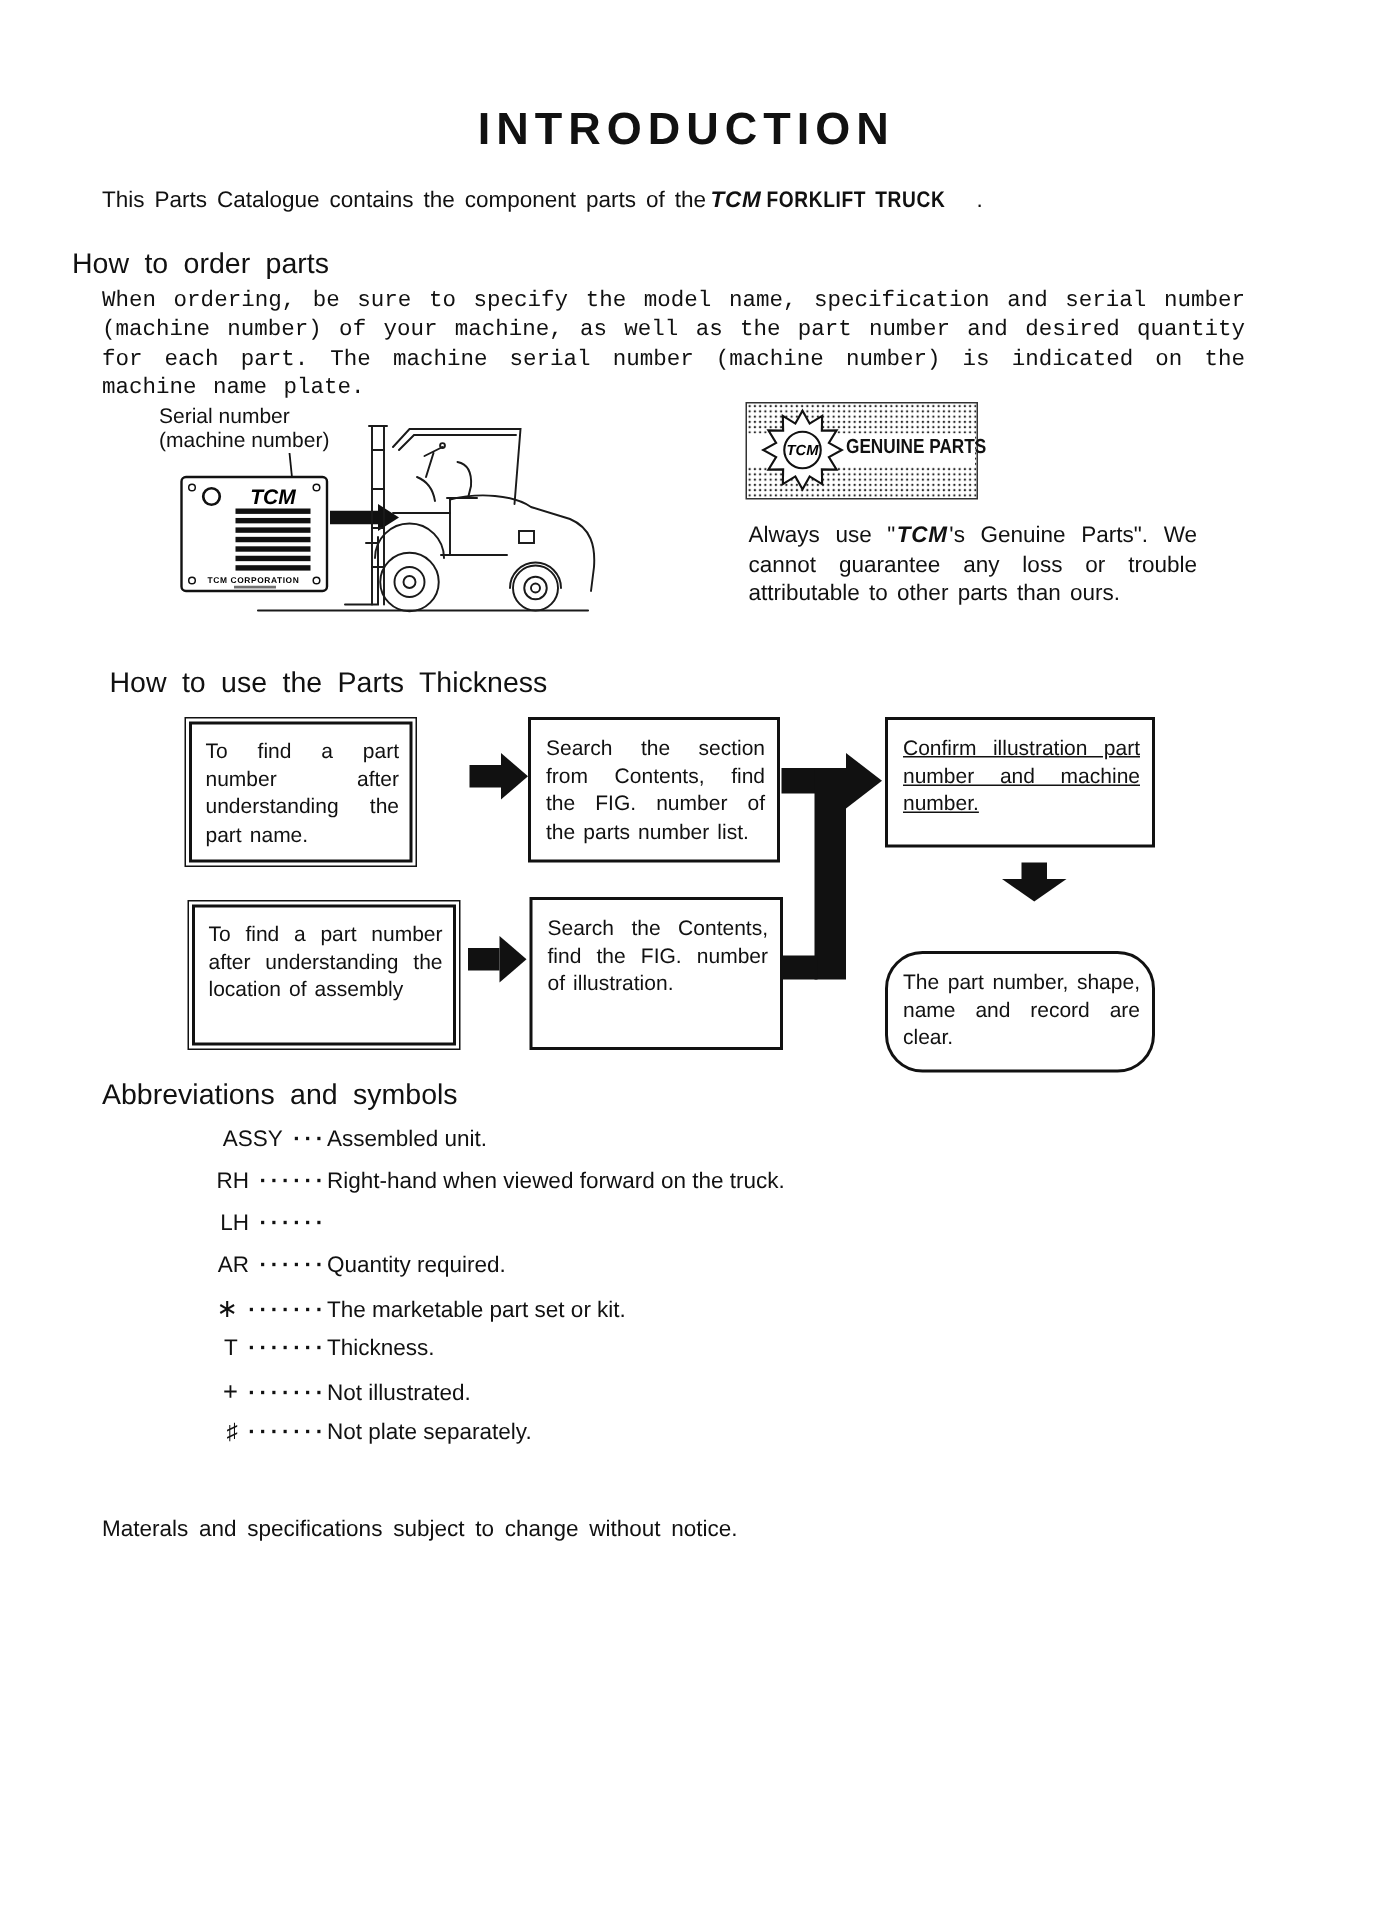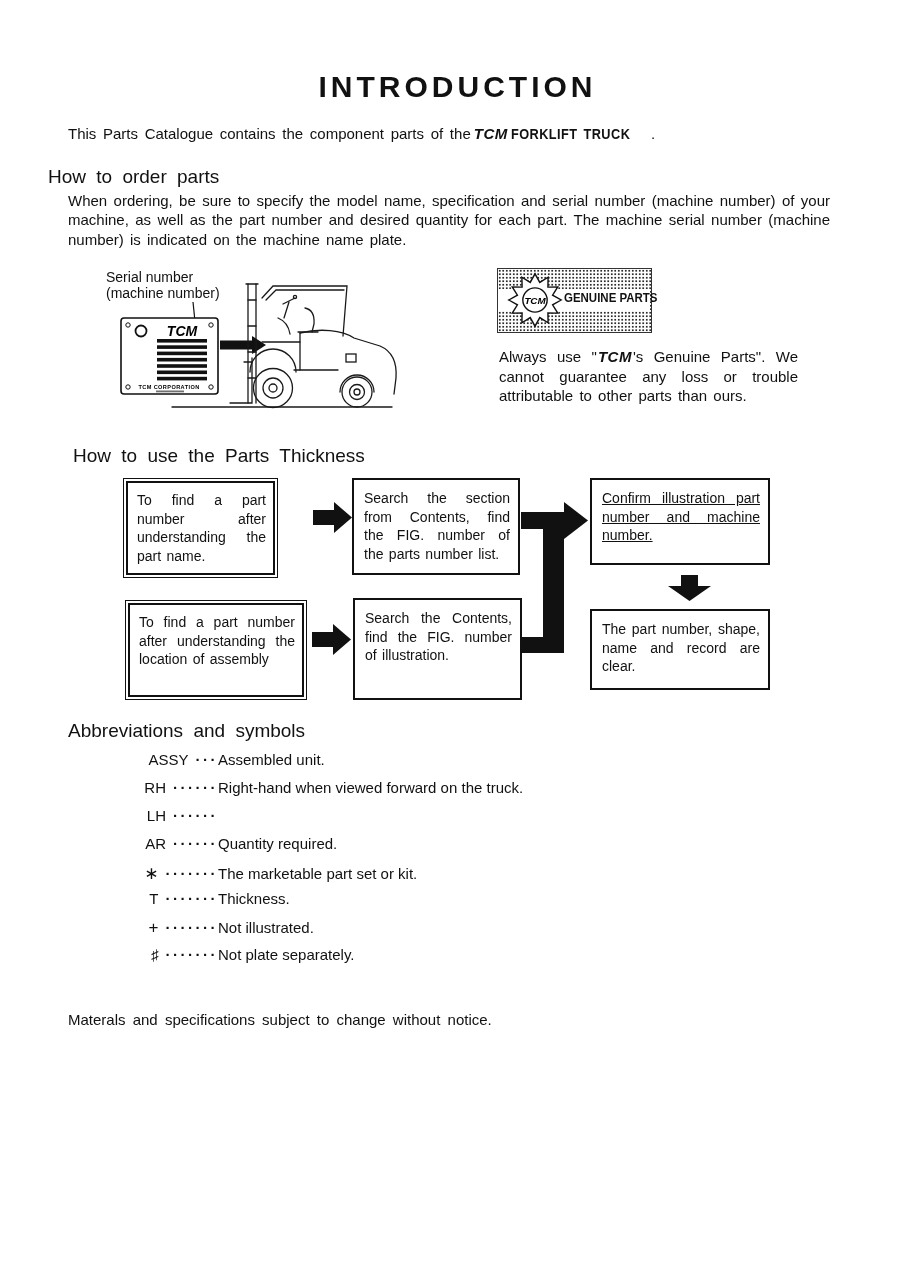--- a/index.html
+++ b/index.html
@@ -58,21 +58,21 @@
 
 <div class="page">
 
   <div class="abs title">INTRODUCTION</div>
 
   <div class="abs intro">
     <span>This Parts Catalogue contains the component parts of the</span><span class="brand">TCM</span><span class="product">FORKLIFT TRUCK</span><span>.</span>
   </div>
 
   <div class="abs h1" style="left:48px;top:166px;">How to order parts</div>
-  <div class="abs para" style="left:68px;top:191px;width:762px;">When ordering, be sure to specify the model name, specification and serial number (machine number) of your machine, as well as the part number and desired quantity for each part. The machine serial number (machine number) is indicated on the machine name plate.</div>
+  <div class="abs para" style="left:68px;top:191px;width:762px;font-family:Liberation Mono, monospace;">When ordering, be sure to specify the model name, specification and serial number (machine number) of your machine, as well as the part number and desired quantity for each part. The machine serial number (machine number) is indicated on the machine name plate.</div>
 
   <div class="abs serial-label">
     <div>Serial number</div>
     <div>(machine number)</div>
   </div>
 
   <svg class="abs" style="left:98px;top:262px;" width="334" height="165" viewBox="98 262 334 165">
 
     <line x1="193" y1="302" x2="197" y2="341" stroke="#111" stroke-width="1.2"></line>
 
@@ -163,21 +163,21 @@
 
   <div class="abs dbox" style="left:123px;top:478px;width:155px;height:100px;">
     <div class="dbox-inner">To find a part number after understanding the part name.</div>
   </div>
   <div class="abs fbox" style="left:352px;top:478px;width:168px;height:97px;">Search the section from Contents, find the FIG. number of the parts number list.</div>
   <div class="abs fbox" style="left:590px;top:478px;width:180px;height:87px;text-decoration:underline;">Confirm illustration part number and machine number.</div>
   <div class="abs dbox" style="left:125px;top:600px;width:182px;height:100px;">
     <div class="dbox-inner">To find a part number after understanding the location of assembly</div>
   </div>
   <div class="abs fbox" style="left:353px;top:598px;width:169px;height:102px;">Search the Contents, find the FIG. number of illustration.</div>
-  <div class="abs fbox" style="left:590px;top:609px;width:180px;height:81px;">The part number, shape, name and record are clear.</div>
+  <div class="abs fbox" style="left:590px;top:634px;width:180px;height:81px;border-radius:25px;">The part number, shape, name and record are clear.</div>
 
   <svg class="abs flow-svg" width="500" height="250" viewBox="300 470 500 250">
     <g fill="#111">
       <rect x="313" y="510" width="21" height="15"></rect>
       <polygon points="334,502 352,517.5 334,533"></polygon>
     </g>
     <g fill="#111">
       <rect x="312" y="632" width="21" height="15"></rect>
       <polygon points="333,624 351,639.5 333,655"></polygon>
     </g>

